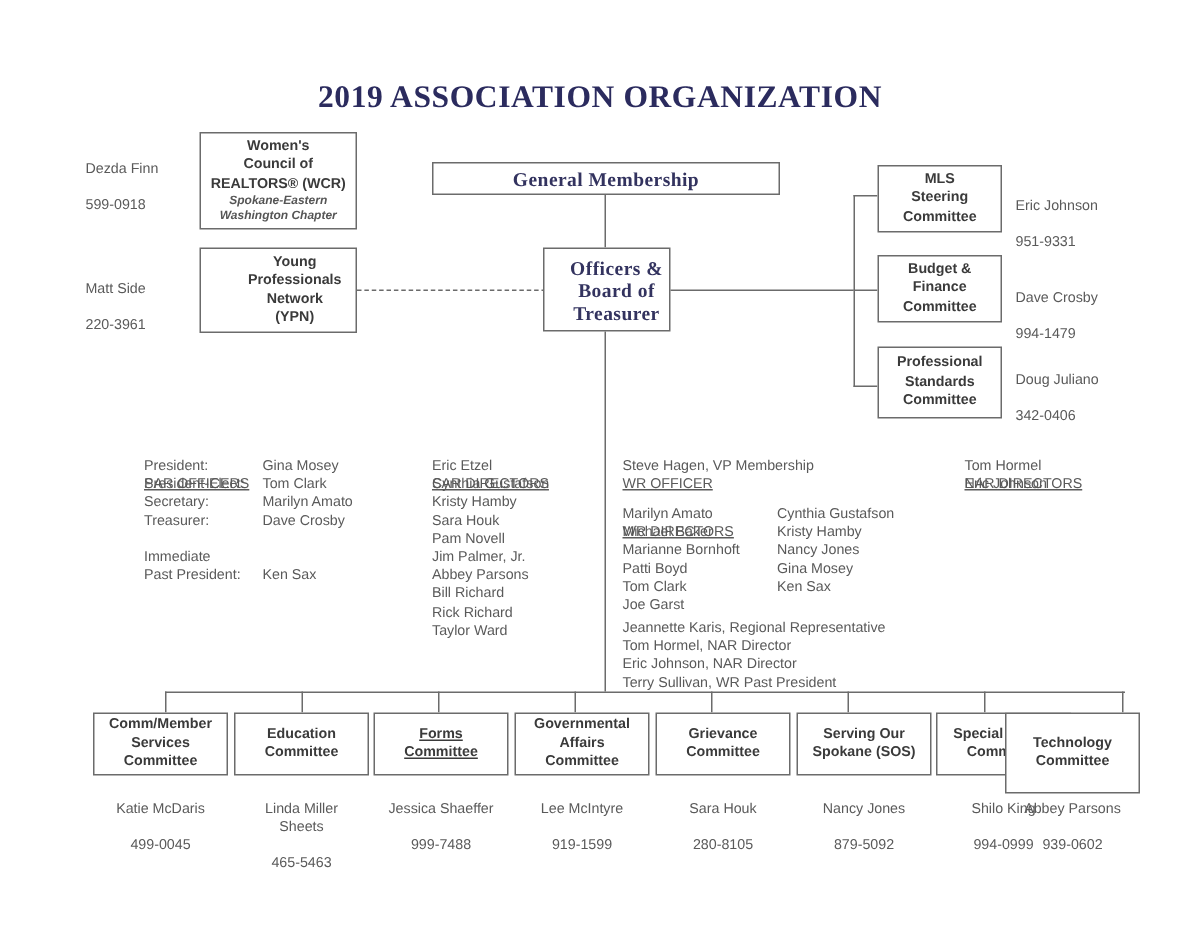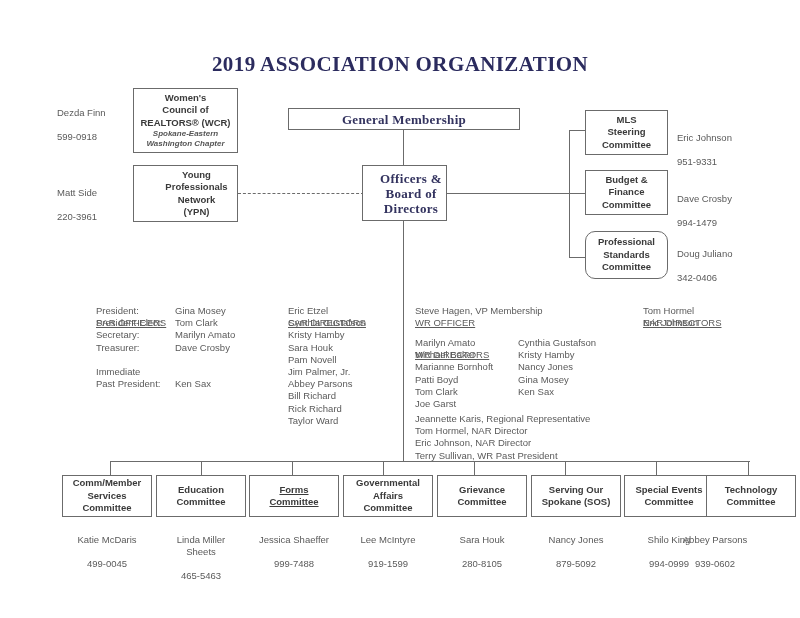--- a/index.html
+++ b/index.html
@@ -151,21 +151,21 @@
   <div class="box box-serif" style="left:288px; top:108px; width:232px; height:22px;">
     <div class="inner">General Membership</div>
   </div>
 
   <div class="ln v" style="left:403px; top:130px; height:35px;"></div>
 
   <div class="box box-serif" style="left:362px; top:165px; width:85px; height:56px;padding-left:13px;">
     <div class="inner">
       <div>Officers &amp;</div>
       <div>Board of</div>
-      <div>Directors</div>
+      <div>Treasurer</div>
     </div>
   </div>
 
   <div class="ln h" style="left:447px; top:193px; width:122px;"></div>
 
   <div class="ln v" style="left:569px; top:130px; height:128px;"></div>
 
   <div class="ln h" style="left:569px; top:130px; width:16px;"></div>
   <div class="ln h" style="left:569px; top:193px; width:16px;"></div>
   <div class="ln h" style="left:569px; top:257px; width:16px;"></div>
@@ -187,21 +187,21 @@
       <div>Budget &amp;</div>
       <div>Finance</div>
       <div>Committee</div>
     </div>
   </div>
   <div class="contact right" style="left:677px; top:181px; width:100px;">
     <div>Dave Crosby</div>
     <div>994-1479</div>
   </div>
 
-  <div class="box" style="left:585px; top:231px; width:83px; height:48px;border-radius:10px;">
+  <div class="box" style="left:585px; top:231px; width:83px; height:48px;">
     <div class="inner">
       <div>Professional</div>
       <div>Standards</div>
       <div>Committee</div>
     </div>
   </div>
   <div class="contact right" style="left:677px; top:236px; width:100px;">
     <div>Doug Juliano</div>
     <div>342-0406</div>
   </div>
@@ -355,21 +355,21 @@
     <div class="inner">
       <div>Special Events</div>
       <div>Committee</div>
     </div>
   </div>
   <div class="contact center" style="left:624px; top:522px; width:90px;">
     <div>Shilo King</div>
     <div>994-0999</div>
   </div>
 
-  <div class="box" style="left:670px; top:475px; width:90px; height:42px;margin-left:36px;">
+  <div class="box" style="left:670px; top:475px; width:90px; height:54px;">
     <div class="inner">
       <div>Technology</div>
       <div>Committee</div>
     </div>
   </div>
   <div class="contact center" style="left:670px; top:522px; width:90px;">
     <div>Abbey Parsons</div>
     <div>939-0602</div>
   </div>
 

